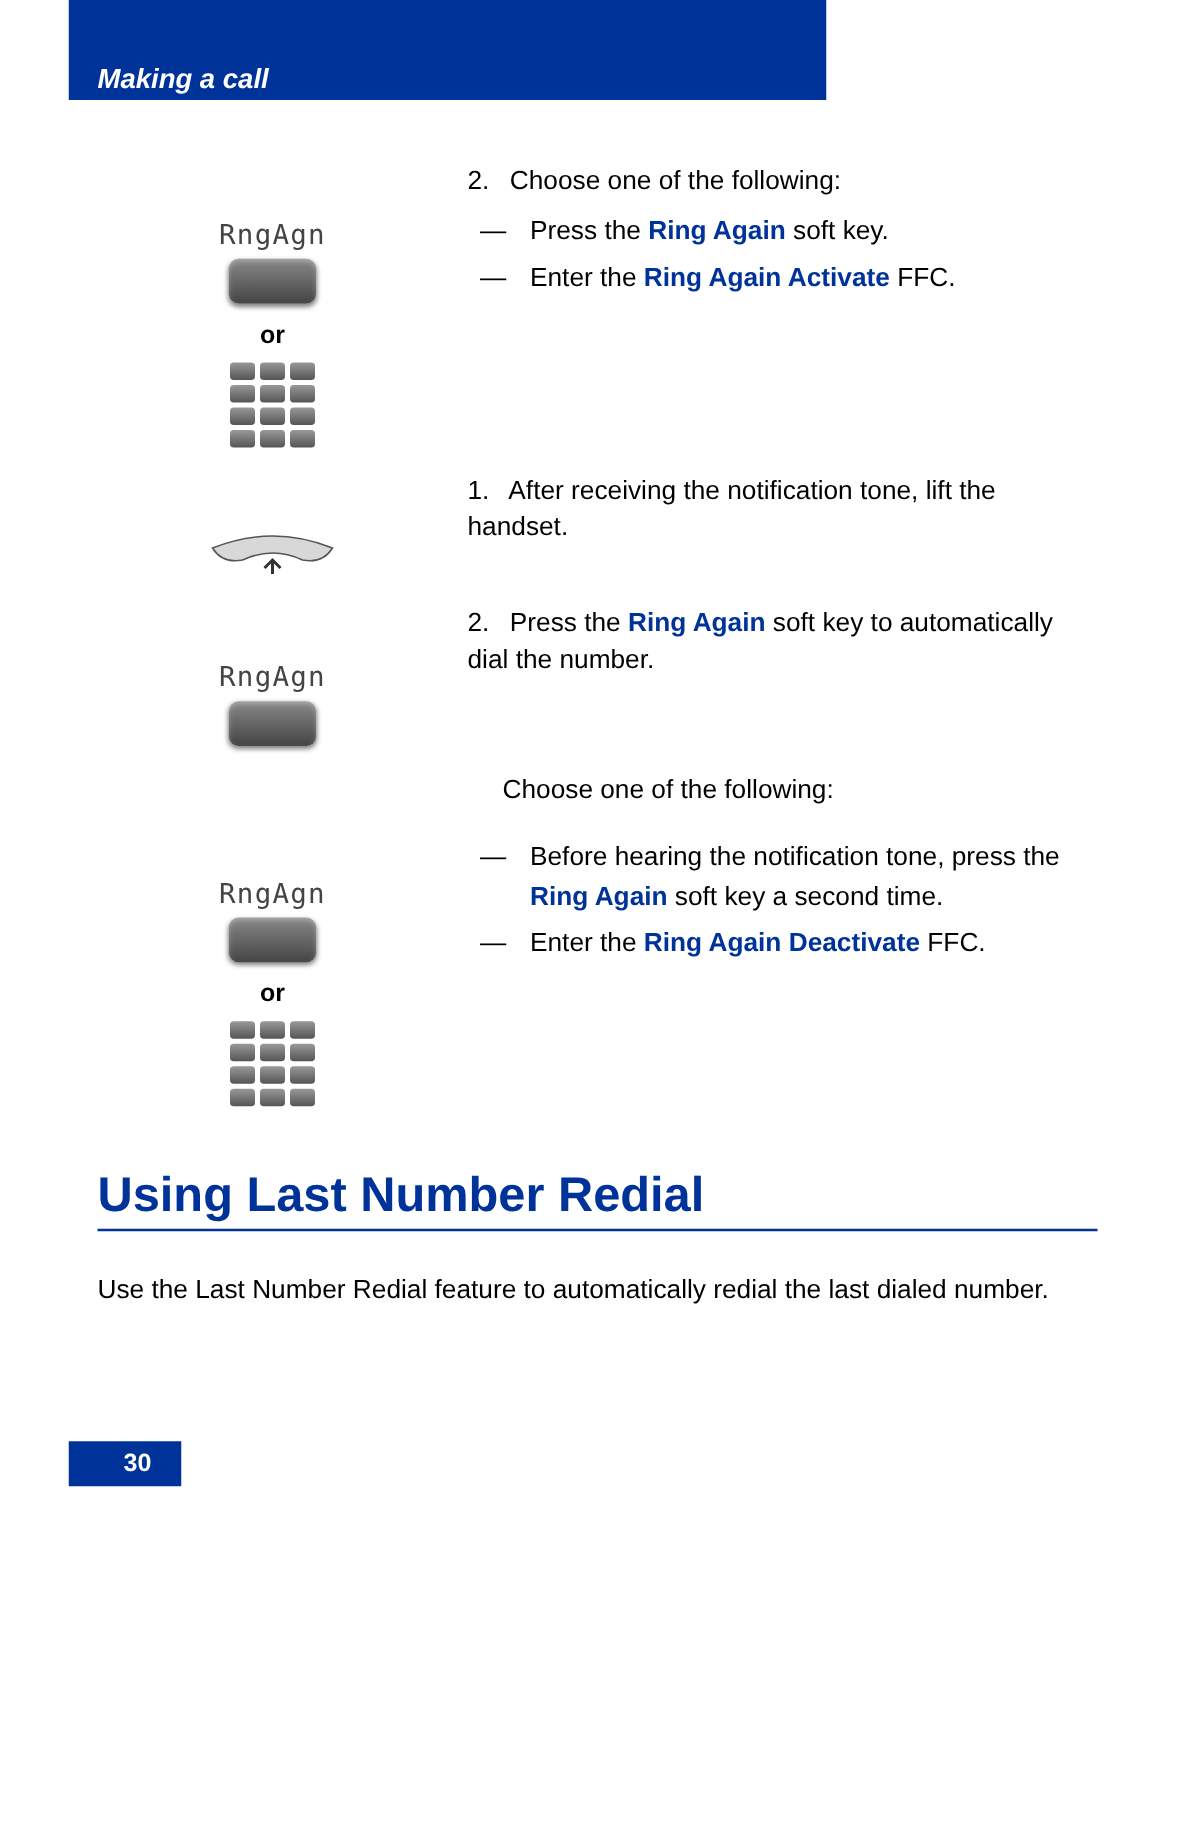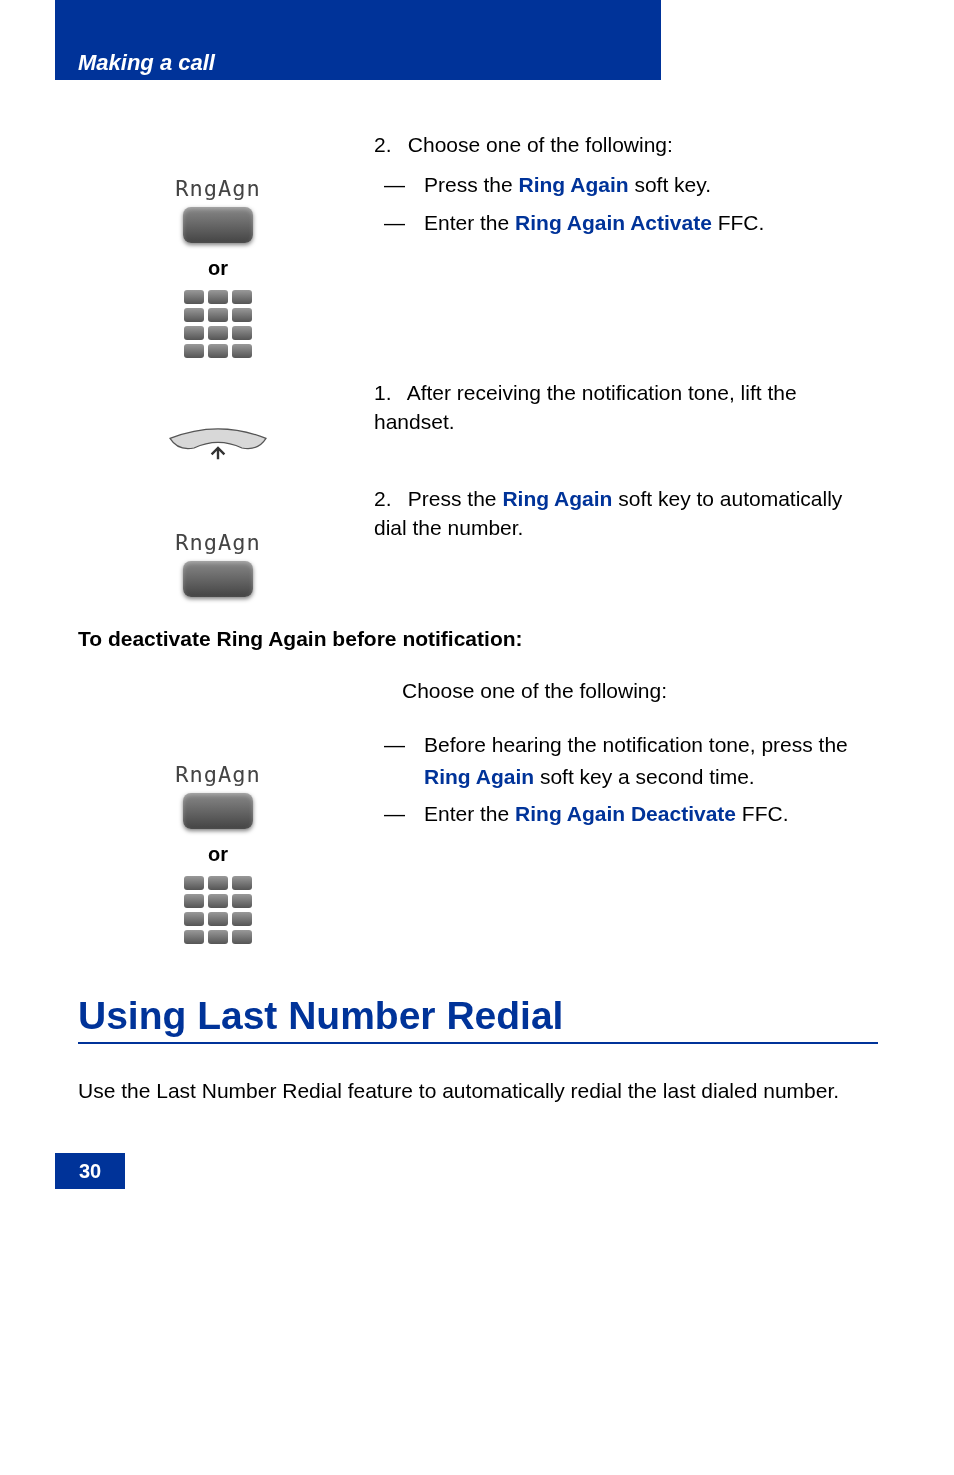--- a/index.html
+++ b/index.html
@@ -20,21 +20,21 @@
   .step-num{display:inline-block;width:28px;}
   .step-line{font-size:21px;line-height:1.4;}
   .sub-list{margin-top:10px;}
   .sub-item{display:flex;font-size:21px;line-height:1.5;margin-bottom:6px;}
   .dash{width:40px;flex:0 0 40px;text-align:left;padding-left:10px;}
   .blue-bold{color:#003399;font-weight:bold;}
   .section-head{font-size:21px;font-weight:bold;margin:30px 0 25px 0;}
   .h2-title{color:#003399;font-weight:bold;font-size:39px;margin-top:50px;margin-bottom:4px;}
   .h2-rule{border:none;border-top:2px solid #003399;margin:0 0 22px 0;}
   .body-text{font-size:21px;line-height:1.4;margin-top:32px;}
-  .page-num-box{position:absolute;left:55px;bottom:40px;width:70px;height:36px;background:#003399;color:#fff;font-weight:bold;font-size:20px;display:flex;align-items:center;justify-content:center;}
+  .page-num-box{position:absolute;left:55px;bottom:40px;width:70px;height:36px;background:#003399;color:#fff;font-weight:bold;font-size:20px;display:flex;align-items:center;justify-content:center;padding-left:20px;}
 </style>
 </head>
 <body>
 
 <div class="page">
   <div class="blue-top"></div>
   <div class="header-text">Making a call</div>
 
   <div class="content">
 
@@ -106,21 +106,20 @@
       <div class="text-col">
         <div class="step-line">
           <span class="step-num">2.</span>
           <span>
             <span>Press the </span><span class="blue-bold">Ring Again</span><span> soft key to automatically dial the number.</span>
           </span>
         </div>
       </div>
     </div>
 
-    <div class="section-head">To deactivate Ring Again before notification:</div>
 
     <div class="row">
       <div class="icon-col" style="padding-top:40px;">
         <div class="lcd-label">RngAgn</div>
         <div class="softkey-btn"></div>
         <div class="or-label">or</div>
         <div class="keypad">
           <div></div>
             <div></div>
             <div></div>

